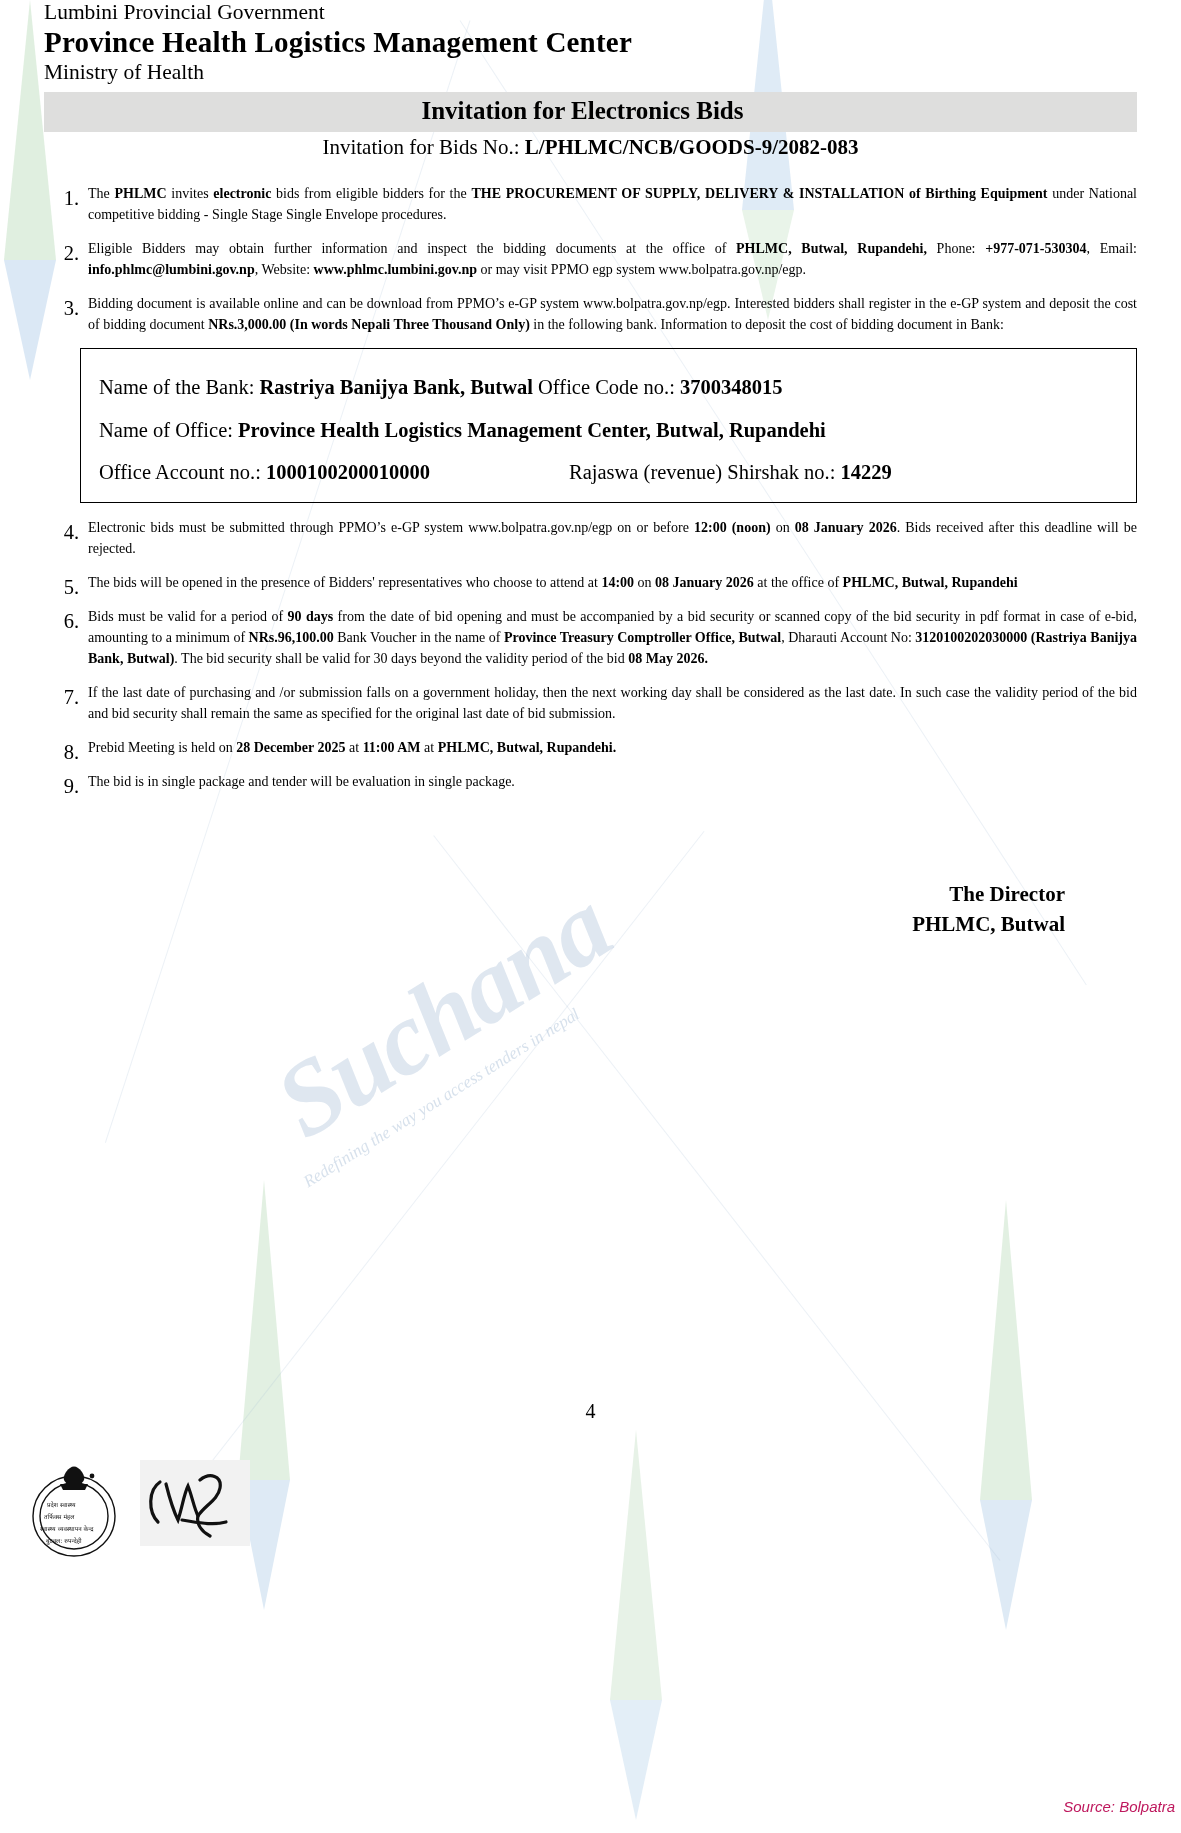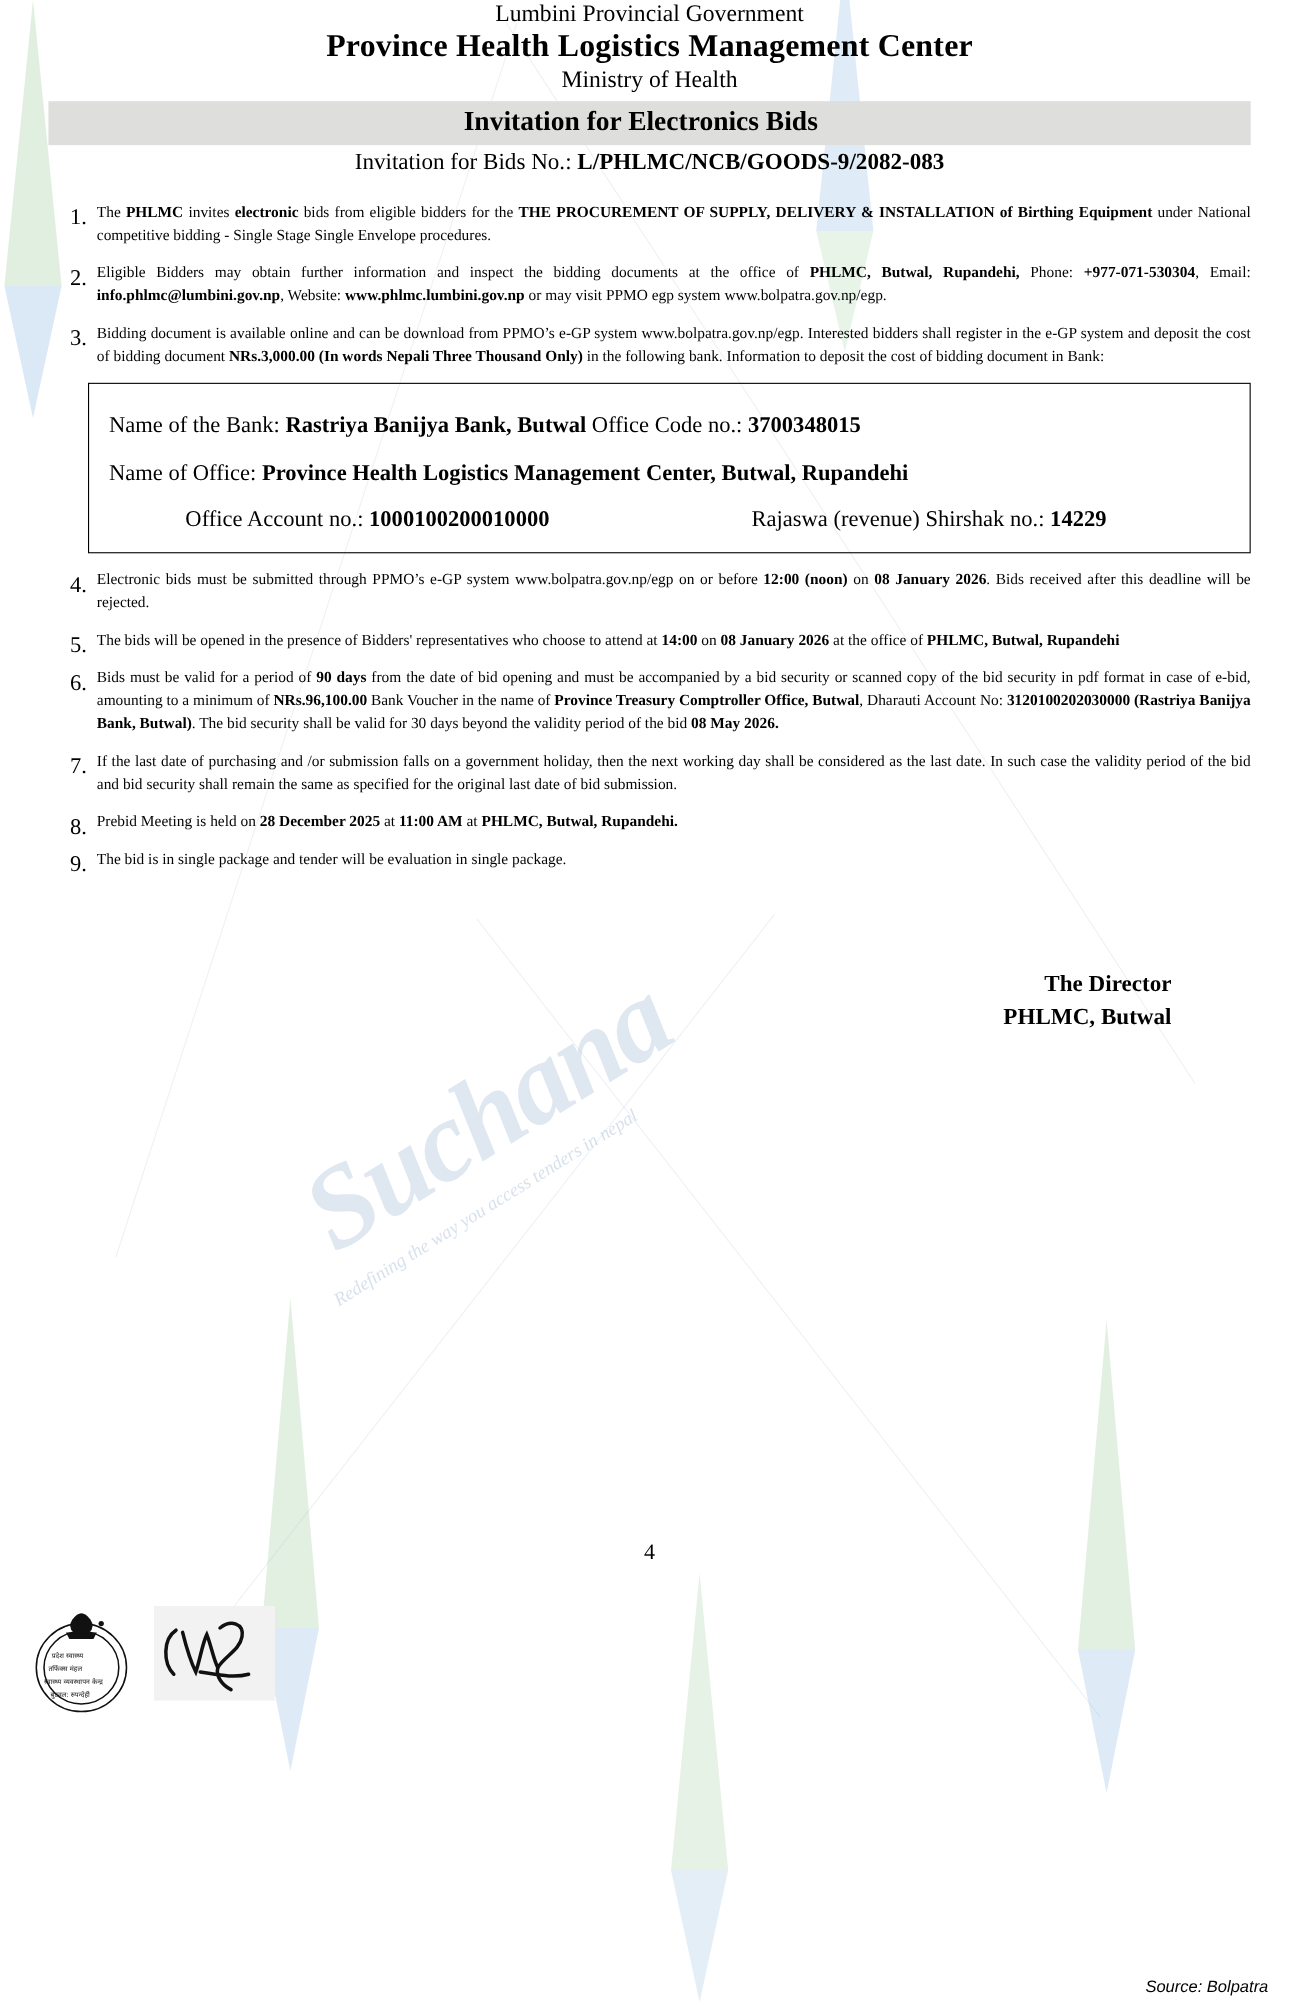--- a/index.html
+++ b/index.html
@@ -62,21 +62,20 @@
   }
 
   
   .page {
     position: relative;
     z-index: 2;
     padding: 0 44px;
   }
 
   .hdr-line {
-    text-align: center;
     line-height: 1.18;
   }
   .hdr-small  { font-size: 21.5px; }
   .hdr-big    { font-size: 29px; font-weight: bold; letter-spacing: .2px; }
   .hdr-mid    { font-size: 22px; font-weight: bold; }
 
   .title-band {
     margin: 7px 0 0 0;
     background: #dededd;
     text-align: center;
@@ -121,21 +120,21 @@
 
   .bank-box {
     border: 1.5px solid #000;
     margin: 6px 0 14px 36px;
     padding: 16px 16px 12px 18px;
     font-size: 20.5px;
     line-height: 1.5;
   }
   .bank-row { margin: 7px 0 12px 0; }
   .bank-row:last-child { margin-bottom: 2px; }
-  .bank-row.split { display: flex; text-align: center; }
+  .bank-row.split { display: flex; }
   .bank-row.split .left  { flex: 0 0 470px; }
   .bank-row.split .right { flex: 1 1 auto; }
 
   .signature-block {
     margin-top: 88px;
     text-align: right;
     padding-right: 72px;
     font-size: 21px;
     font-weight: bold;
     line-height: 1.42;
@@ -167,26 +166,26 @@
   }
   .sig-box {
     width: 110px; height: 86px;
     background: #f2f2f2;
     position: relative;
     overflow: hidden;
   }
 
   .source-note {
     position: absolute;
-    right: 28px;
+    right: 6px;
     top: 1798px;
     font-family: "Liberation Sans", sans-serif;
     font-size: 15px;
     font-style: italic;
-    color: #000000;
+    color: #be185d;
     z-index: 3;
   }
 </style>
 </head>
 <body>
 
 <div class="wm-layer">
 
   <div class="wm-ribbon" style="left:4px;  top:0px;   border-bottom:260px solid rgba(198,225,198,0.55);"></div>
   <div class="wm-ribbon" style="left:4px;  top:260px; border-top:120px solid rgba(176,205,232,0.45);"></div>

